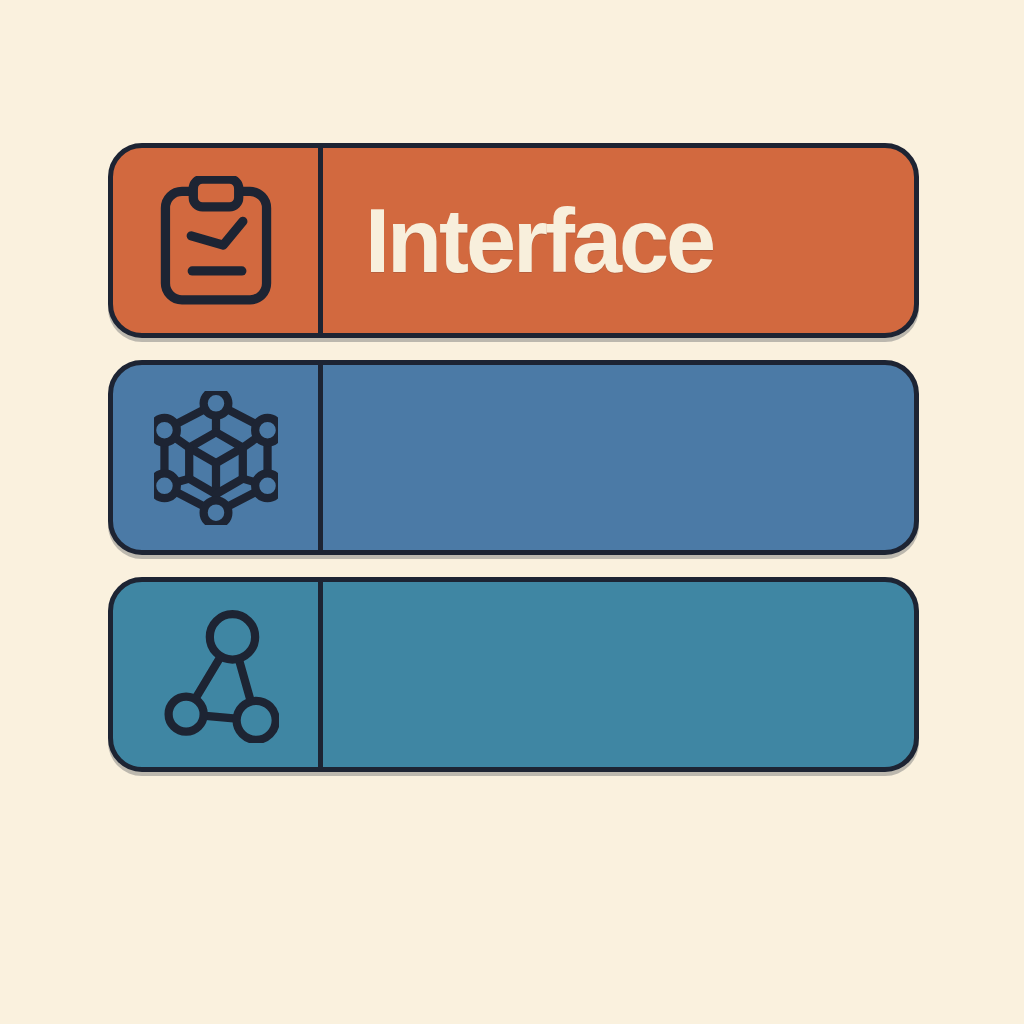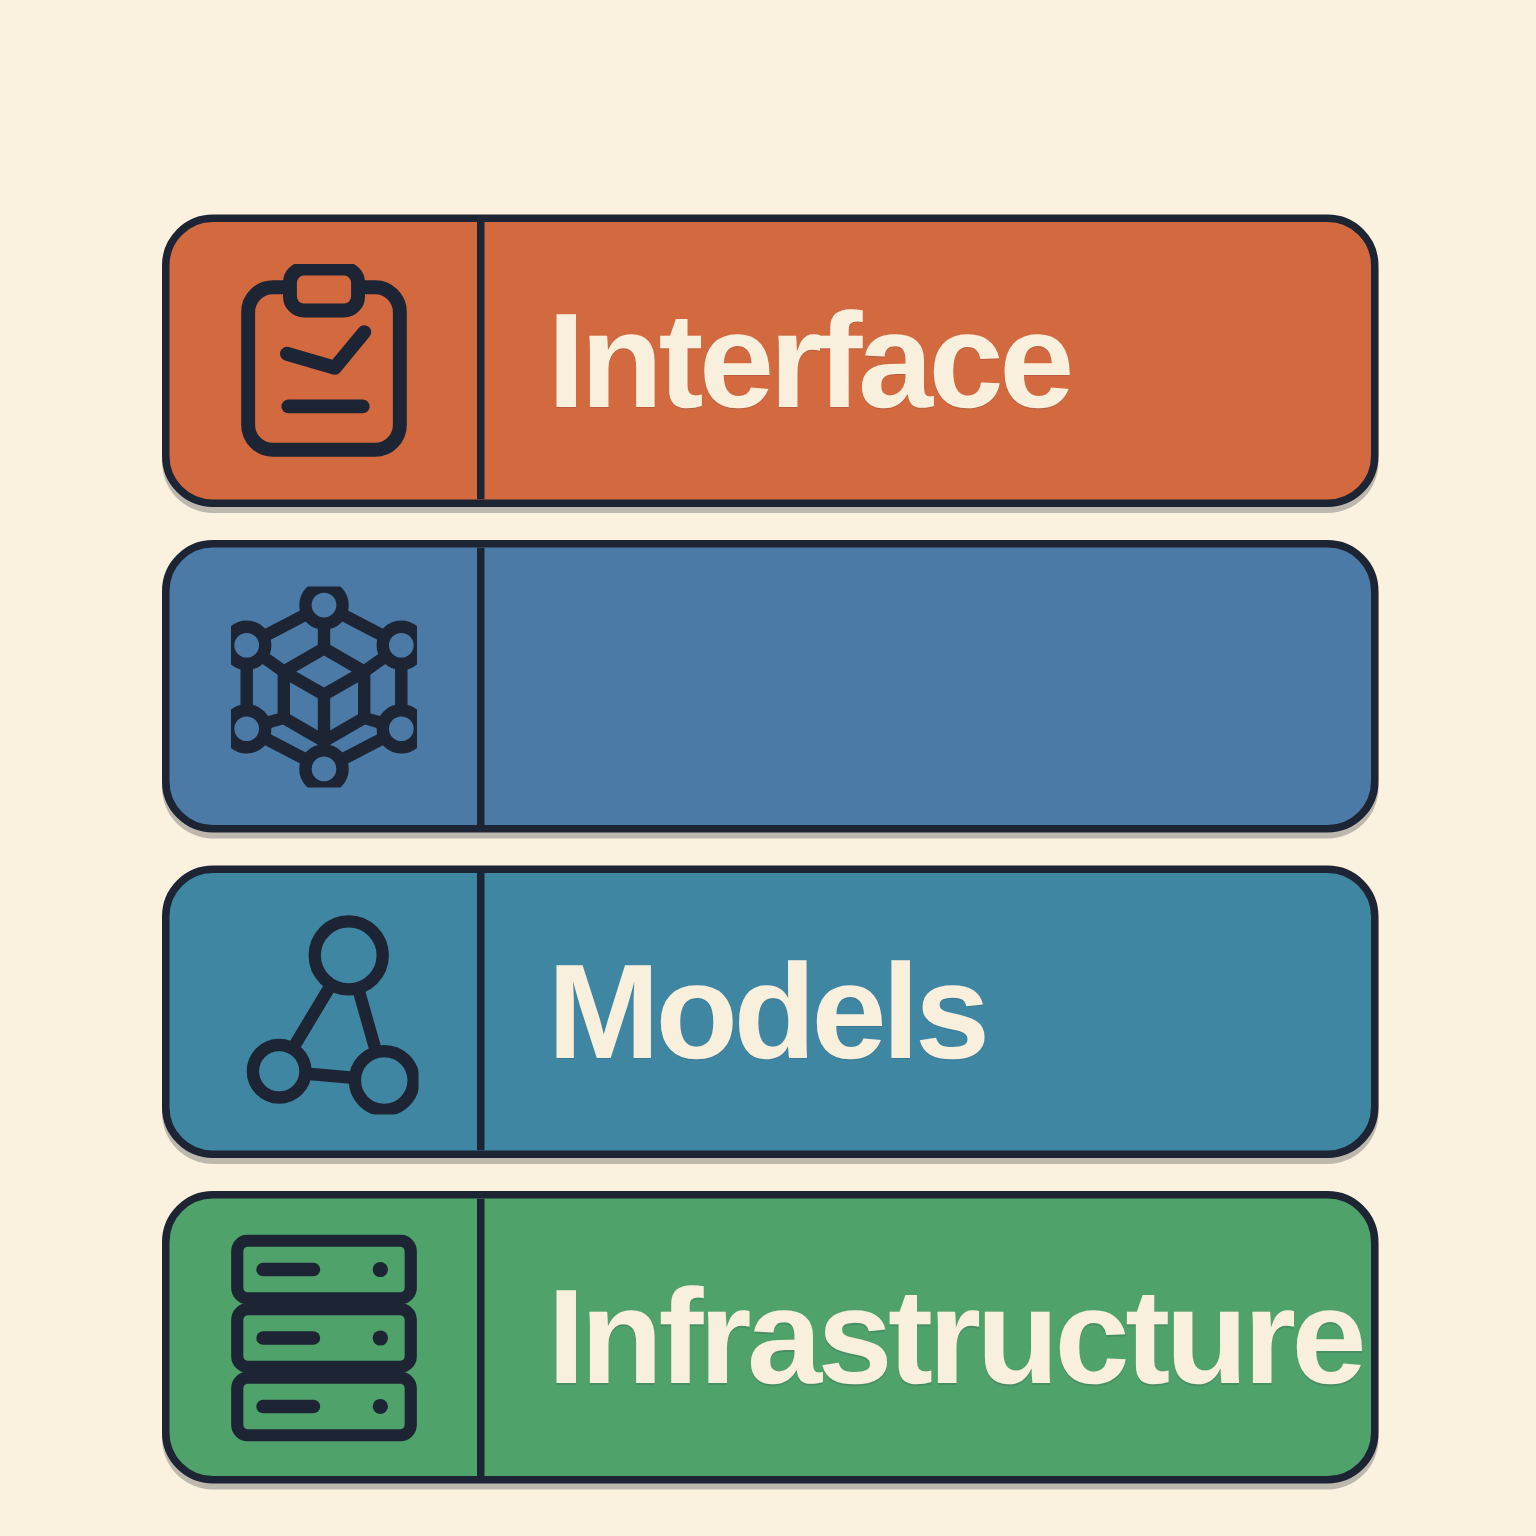--- a/index.html
+++ b/index.html
@@ -137,38 +137,16 @@
       <svg width="126" height="136" viewBox="0 0 122 132">
         <line class="stroke" x1="77" y1="29" x2="32" y2="104" stroke-width="8"></line>
         <line class="stroke" x1="77" y1="29" x2="100" y2="110" stroke-width="8"></line>
         <line class="stroke" x1="32" y1="104" x2="100" y2="110" stroke-width="8"></line>
         <circle class="node" cx="77" cy="29" r="22" stroke-width="8"></circle>
         <circle class="node" cx="32" cy="104" r="17" stroke-width="8"></circle>
         <circle class="node" cx="100" cy="110" r="19" stroke-width="8"></circle>
       </svg>
     </div>
     <div class="divider"></div>
-    <div class="label-cell">
-      <span class="layer-label">Models</span>
-    </div>
   </div>
 
-  <div class="layer-row" style="--row-color: #50A26B;">
-    <div class="icon-cell">
-      <svg width="124" height="138" viewBox="0 0 122 136">
-        <rect class="stroke" x="4" y="4" width="114" height="38" rx="7" stroke-width="8"></rect>
-        <rect class="stroke" x="4" y="49" width="114" height="38" rx="7" stroke-width="8"></rect>
-        <rect class="stroke" x="4" y="94" width="114" height="38" rx="7" stroke-width="8"></rect>
-        <line class="stroke" x1="21" y1="23" x2="54" y2="23" stroke-width="9"></line>
-        <line class="stroke" x1="21" y1="68" x2="54" y2="68" stroke-width="9"></line>
-        <line class="stroke" x1="21" y1="113" x2="54" y2="113" stroke-width="9"></line>
-        <circle class="ink-fill" cx="98" cy="23" r="5"></circle>
-        <circle class="ink-fill" cx="98" cy="68" r="5"></circle>
-        <circle class="ink-fill" cx="98" cy="113" r="5"></circle>
-      </svg>
-    </div>
-    <div class="divider"></div>
-    <div class="label-cell">
-      <span class="layer-label">Infrastructure</span>
-    </div>
-  </div>
 
 </div>
 
 </body></html>

